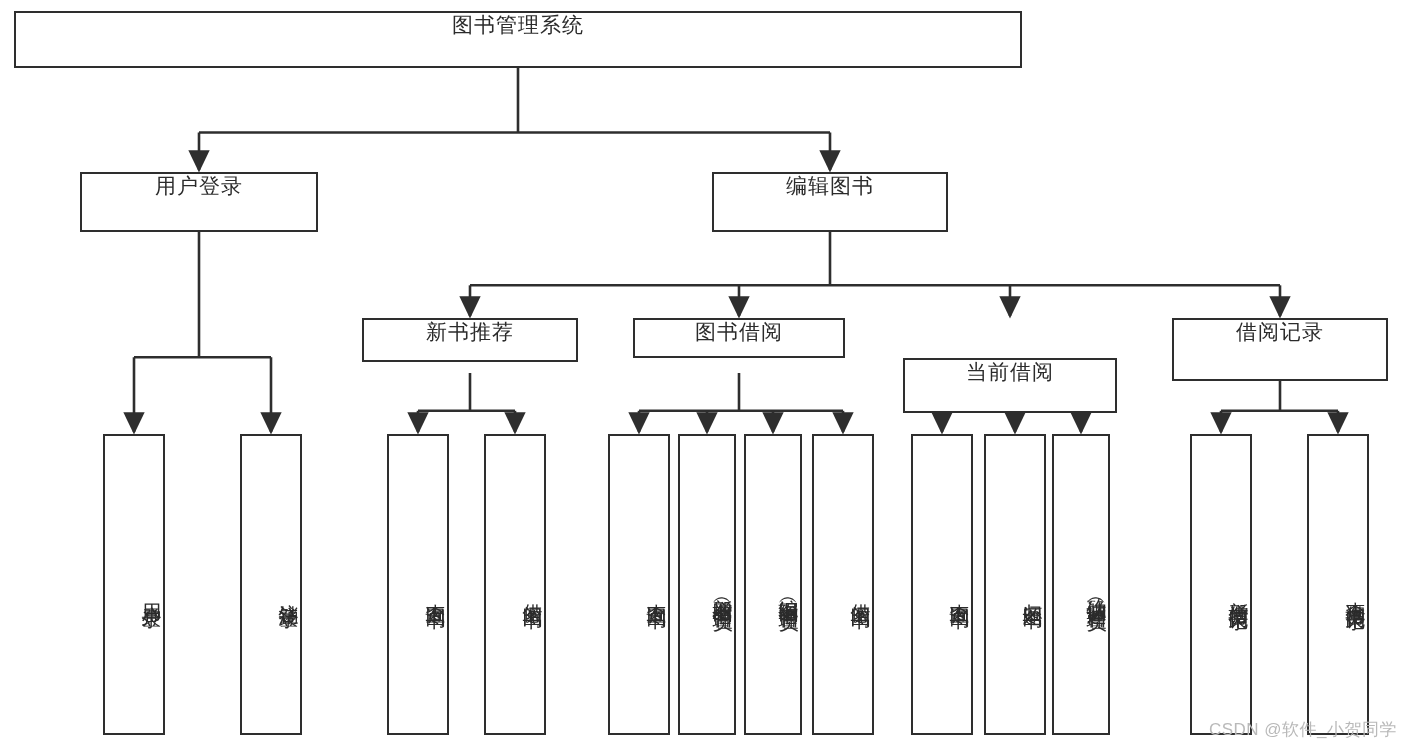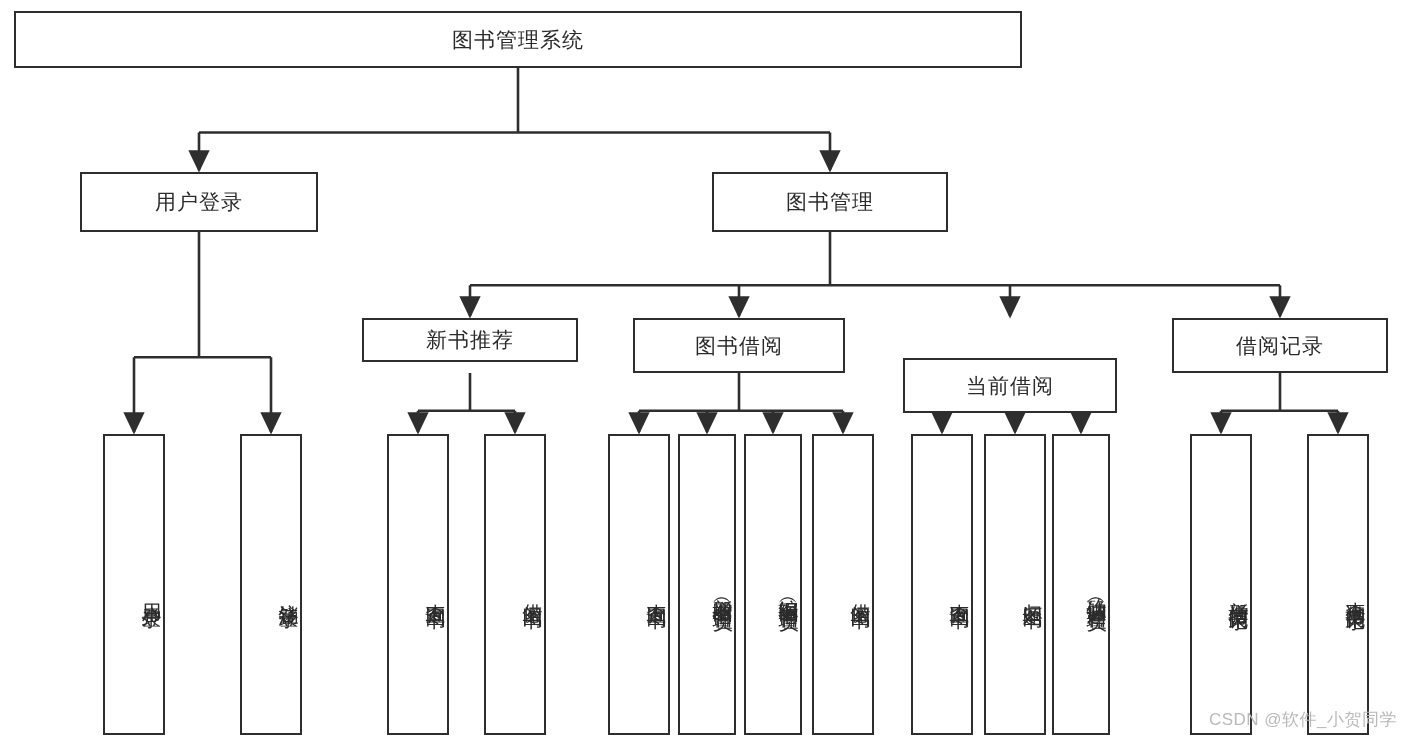--- a/index.html
+++ b/index.html
@@ -24,21 +24,20 @@
     width: 1405px;
     height: 747px;
     pointer-events: none;
   }
   .node {
     position: absolute;
     box-sizing: border-box;
     border: 2px solid #2e2e2e;
     background: #ffffff;
     display: flex;
-    align-items: center;
     justify-content: center;
     color: #2b2b2b;
     line-height: 1.12;
     text-align: center;
   }
   .node.horiz {
     font-size: 21px;
     letter-spacing: 1px;
   }
   .node.vert {
@@ -51,21 +50,21 @@
     padding-top: 14px;
   }
   .node.vert .vtext {
     writing-mode: vertical-rl;
     text-orientation: upright;
     white-space: nowrap;
   }
   #watermark {
     position: absolute;
     right: 8px;
-    bottom: 16px;
+    bottom: 6px;
     font-size: 17px;
     color: #b9b9b9;
     letter-spacing: 0.5px;
     white-space: nowrap;
     text-align: center;
   }
 </style>
 </head>
 <body>
 
@@ -114,32 +113,32 @@
   </svg>
 
   <div id="nodes">
       <div class="node horiz" style="left: 14px; top: 11px; width: 1008px; height: 57px;">
         <span>图书管理系统</span>
       </div>
       <div class="node horiz" style="left: 80px; top: 172px; width: 238px; height: 60px;">
         <span>用户登录</span>
       </div>
       <div class="node horiz" style="left: 712px; top: 172px; width: 236px; height: 60px;">
-        <span>图书管理</span>
+        <span>编辑图书</span>
       </div>
       <div class="node horiz" style="left: 362px; top: 318px; width: 216px; height: 44px;">
         <span>新书推荐</span>
       </div>
-      <div class="node horiz" style="left: 633px; top: 318px; width: 212px; height: 55px;">
+      <div class="node horiz" style="left: 633px; top: 318px; width: 212px; height: 40px;">
         <span>图书借阅</span>
       </div>
       <div class="node horiz" style="left: 903px; top: 318px; width: 214px; height: 55px; margin-top: 40px;">
         <span>当前借阅</span>
       </div>
-      <div class="node horiz" style="left: 1172px; top: 318px; width: 216px; height: 55px;">
+      <div class="node horiz" style="left: 1172px; top: 318px; width: 216px; height: 63px;">
         <span>借阅记录</span>
       </div>
       <div class="node vert" style="left: 103px; top: 434px; width: 62px; height: 301px;">
         <span class="vtext">用户登录</span>
       </div>
       <div class="node vert" style="left: 240px; top: 434px; width: 62px; height: 301px;">
         <span class="vtext">注销登录</span>
       </div>
       <div class="node vert" style="left: 387px; top: 434px; width: 62px; height: 301px;">
         <span class="vtext">查询图书</span>

